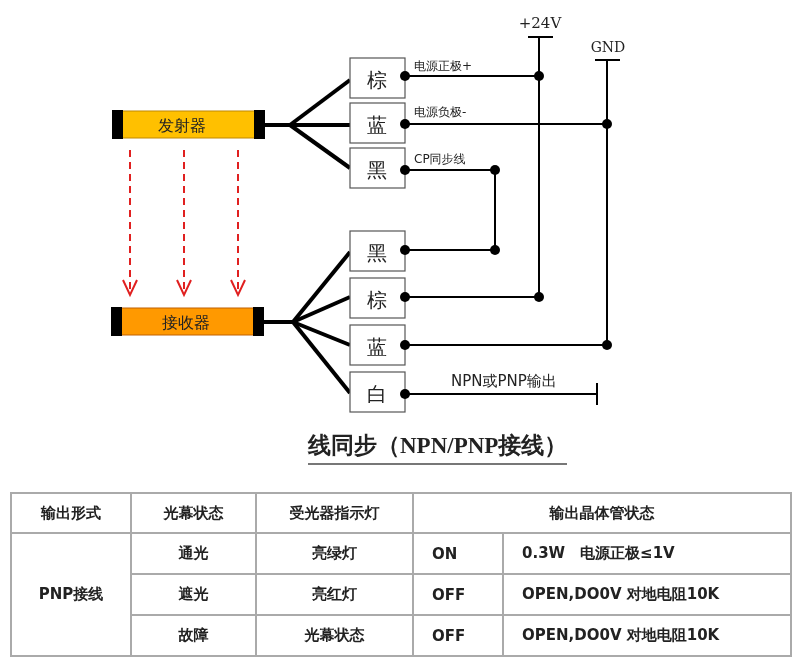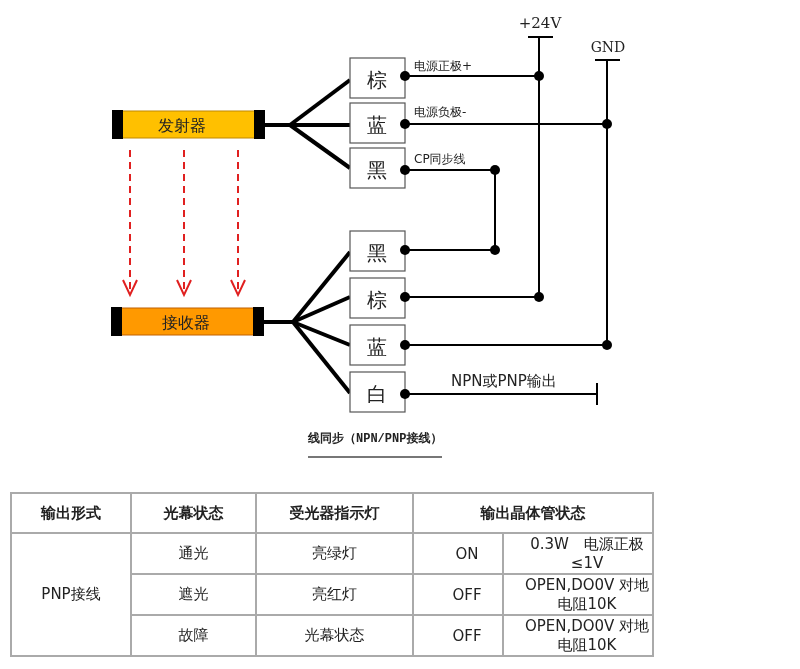--- a/index.html
+++ b/index.html
@@ -1,27 +1,27 @@
 <!DOCTYPE html>
 <html><head>
 <meta charset="utf-8">
 <style>
   html, body { margin: 0; padding: 0; background: #ffffff; }
   body { width: 800px; height: 669px; position: relative; overflow: hidden; font-family: "DejaVu Sans", sans-serif; }
   #diagram { position: absolute; left: 0; top: 0; }
   .svgtext { font-family: "DejaVu Sans", sans-serif; fill: #222; }
   .serif { font-family: "DejaVu Serif", serif; fill: #222; }
-  #title { position: absolute; left: 308px; top: 430px; font-size: 12px; font-weight: bold; color: #222;
-           border-bottom: 2px solid #777; padding-bottom: 9px; white-space: nowrap; font-family: Liberation Mono, monospace; }
-  table#status-table { position: absolute; left: 10px; top: 492px; width: 644px; border-collapse: collapse;
+  #title { position: absolute; left: 308px; top: 430px; font-size: 23px; font-weight: bold; color: #222;
+           border-bottom: 2px solid #777; padding-bottom: 2px; white-space: nowrap; font-family: Liberation Serif, serif; }
+  table#status-table { position: absolute; left: 10px; top: 492px; width: 782px; border-collapse: collapse;
            font-family: "DejaVu Sans", sans-serif; font-size: 15px; color: #222; }
-  #status-table td, #status-table th { border: 2px solid #aaa; height: 39px; padding: 0; }
+  #status-table td, #status-table th { border: 2px solid #aaa; height: 39px; padding: 0; font-weight: bold; }
   #status-table th { font-weight: bold; font-size: 15px; height: 38px; }
   .c { text-align: center; }
-  .l { text-align: center; padding-left: 18px !important; }
+  .l { text-align: left; padding-left: 18px !important; }
 </style>
 </head>
 <body>
 
 <svg id="diagram" width="800" height="425">
   <defs>
     <marker id="arrowhead" viewBox="0 0 12 10" refX="6" refY="9" markerWidth="12" markerHeight="10" orient="auto-start-reverse"></marker>
   </defs>
 
   <g>

